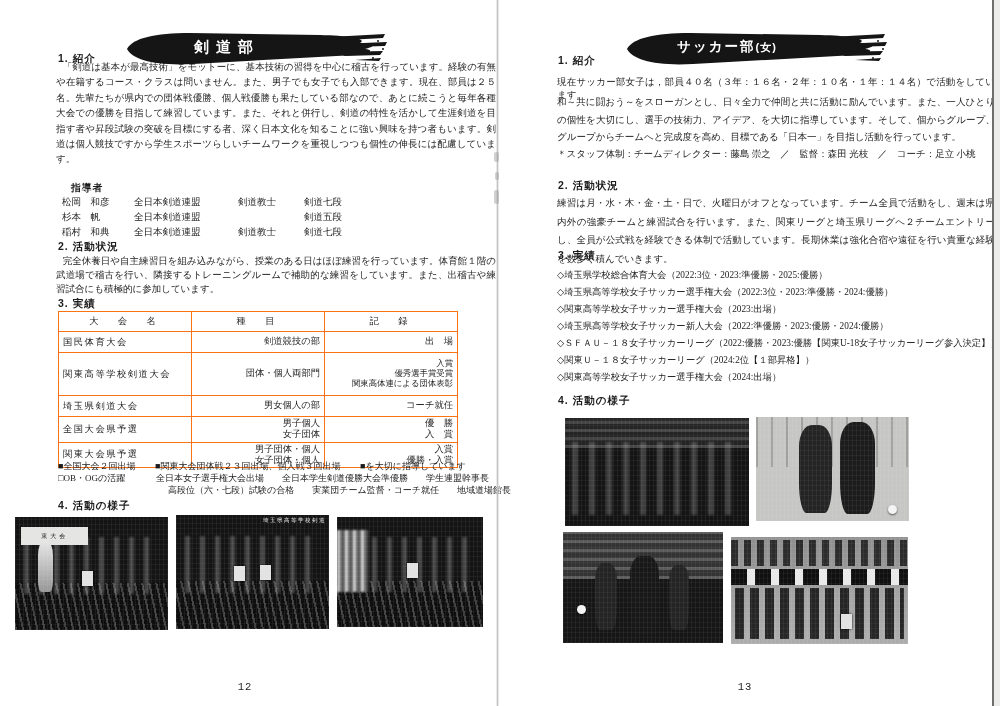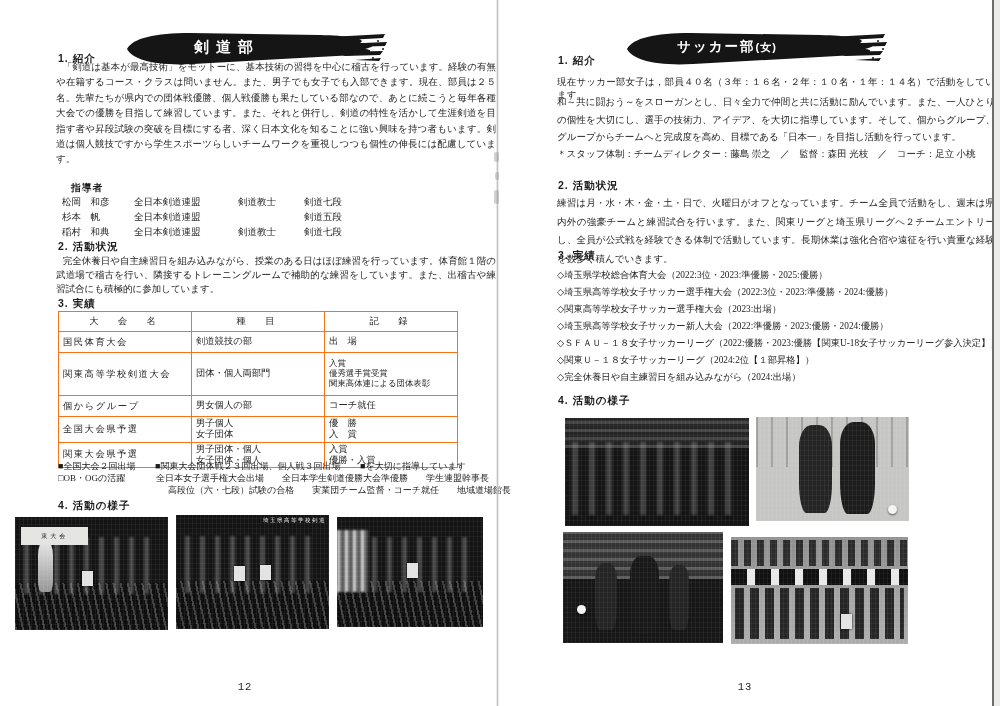--- a/index.html
+++ b/index.html
@@ -45,21 +45,21 @@
   .instr-row .c-rank{width:70px;}
 
   
   table.results{
     position:absolute;left:58px;top:311px;width:400px;border-collapse:collapse;
     font-size:9.3px;table-layout:fixed;
   }
   table.results th,table.results td{border:1px solid #f97316;padding:1px 4px;}
   table.results th{font-weight:normal;letter-spacing:5px;text-align:center;height:17px;}
   td.c-comp{width:183px;text-align:left;padding-left:10px;letter-spacing:1.5px;}
-  td.c-event,td.c-record{text-align:left;white-space:pre-line;line-height:1.22;}
+  td.c-event,td.c-record{text-align:right;white-space:pre-line;line-height:1.22;}
   td.c-event{width:104px;}
   td.c-record{width:109px;}
   tr.r-tall td{height:40px;}
   tr.r-mid td{height:21px;}
   tr.r-std td{height:18px;}
   tr.r-tall td.c-record{font-size:8.4px;}
 
   .notes-line{position:absolute;left:58px;top:460px;width:408px;display:flex;
     justify-content:space-between;font-size:9px;white-space:nowrap;}
   .obog-label{position:absolute;left:58px;top:472px;font-size:9px;white-space:nowrap;}
@@ -177,21 +177,21 @@
       <td class="c-record">出　場</td>
     </tr>
     <tr class="r-tall">
       <td class="c-comp">関東高等学校剣道大会</td>
       <td class="c-event">団体・個人両部門</td>
       <td class="c-record">入賞
 優秀選手賞受賞
 関東高体連による団体表彰</td>
     </tr>
     <tr class="r-std">
-      <td class="c-comp">個からグループ</td>
+      <td class="c-comp">埼玉県剣道大会</td>
       <td class="c-event">男女個人の部</td>
       <td class="c-record">コーチ就任</td>
     </tr>
     <tr class="r-mid">
       <td class="c-comp">全国大会県予選</td>
       <td class="c-event">男子個人
 女子団体</td>
       <td class="c-record">優　勝
 入　賞</td>
     </tr>
@@ -264,21 +264,21 @@
   <div class="h-sec" style="top:179px;">2. 活動状況</div>
   <div class="body-p" style="left:57px;top:194px;width:438px;line-height:18.5px;">練習は月・水・木・金・土・日で、火曜日がオフとなっています。チーム全員で活動をし、週末は県内外の強豪チームと練習試合を行います。また、関東リーグと埼玉県リーグへ２チームエントリーし、全員が公式戦を経験できる体制で活動しています。長期休業は強化合宿や遠征を行い貴重な経験を数多く積んでいきます。</div>
 
   <div class="h-sec" style="top:249px;">3. 実績</div>
   <div class="r-list-item" style="top:269px;">◇埼玉県学校総合体育大会（2022:3位・2023:準優勝・2025:優勝）</div>
   <div class="r-list-item" style="top:286px;">◇埼玉県高等学校女子サッカー選手権大会（2022:3位・2023:準優勝・2024:優勝）</div>
   <div class="r-list-item" style="top:303px;">◇関東高等学校女子サッカー選手権大会（2023:出場）</div>
   <div class="r-list-item" style="top:320px;">◇埼玉県高等学校女子サッカー新人大会（2022:準優勝・2023:優勝・2024:優勝）</div>
   <div class="r-list-item" style="top:337px;">◇ＳＦＡＵ－１８女子サッカーリーグ（2022:優勝・2023:優勝【関東U-18女子サッカーリーグ参入決定】）</div>
   <div class="r-list-item" style="top:354px;">◇関東Ｕ－１８女子サッカーリーグ（2024:2位【１部昇格】）</div>
-  <div class="r-list-item" style="top:371px;">◇完全休養日や自主練習日を組み込みながら（2024:出場）</div>
+  <div class="r-list-item" style="top:371px;">◇関東高等学校女子サッカー選手権大会（2024:出場）</div>
 
   <div class="h-sec" style="top:394px;">4. 活動の様子</div>
 
   <div class="ph" style="left:65px;top:418px;width:184px;height:108px;">
     <div class="s-stands"></div>
     <div class="s-figures"></div>
   </div>
   <div class="ph ph-light" style="left:256px;top:417px;width:153px;height:104px;">
     <div class="s-fence"></div>
     <div class="sil" style="left:28%;top:8%;width:22%;height:84%;"></div>

